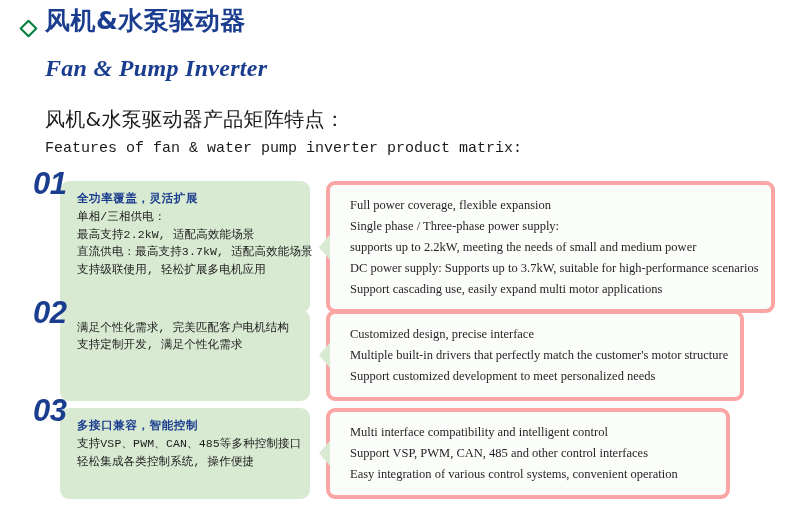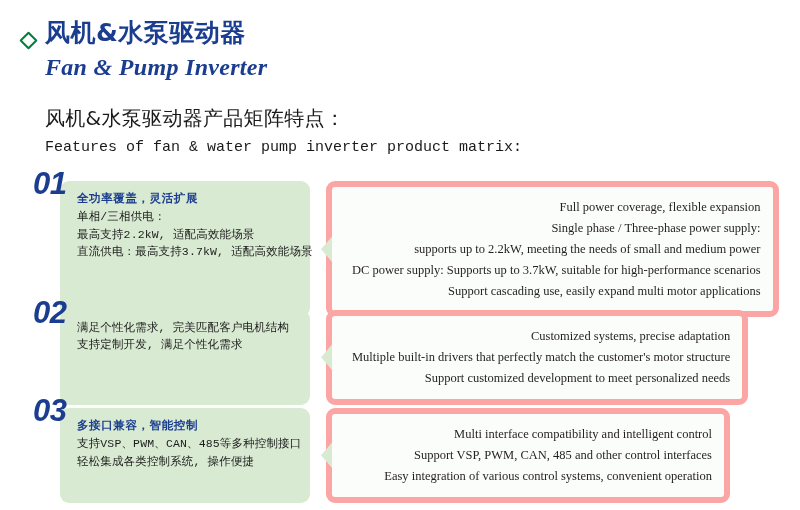--- a/index.html
+++ b/index.html
@@ -13,21 +13,21 @@
 
   body {
     font-family: "Liberation Sans", "DejaVu Sans", sans-serif;
     position: relative;
   }
 
   
   .header {
     position: absolute;
     left: 0;
-    top: 18px;
+    top: 6px;
     width: 800px;
   }
 
   .title-row {
     display: flex;
     align-items: flex-start;
   }
 
   .diamond-bullet {
     width: 13px;
@@ -60,21 +60,21 @@
   }
 
   .title-en {
     font-family: "Liberation Serif", "DejaVu Serif", serif;
     font-size: 24px;
     font-weight: bold;
     font-style: italic;
     color: #1b3d8f;
     letter-spacing: 0.3px;
     line-height: 1.28;
-    margin-top: 3px;
+    margin-top: 16px;
   }
 
   .subtitle-block {
     margin: 22px 0 0 45px;
   }
 
   .subtitle-cn {
     font-family: "DejaVu Sans", "Liberation Sans", sans-serif;
     font-size: 20px;
     color: #1a1a1a;
@@ -156,24 +156,23 @@
     letter-spacing: 0.15px;
     white-space: nowrap;
   }
 
   
   .pane-en {
     position: relative;
     flex: 1 1 auto;
     margin-left: 16px;
     background: #fbfdfa;
-    border: 6px solid #fca5a5;
+    border: 4px solid #fca5a5;
     border-radius: 9px;
     padding: 10px 12px 10px 20px;
-    text-align: right;
   }
 
   .pane-en .notch {
     position: absolute;
     left: -11px;
     top: 50%;
     transform: translateY(-50%);
     width: 13px;
     height: 30px;
     background: #d9ead3;
@@ -220,20 +219,21 @@
 <div class="features">
 
   <div class="feature">
     <div class="feature-num">01</div>
     <div class="feature-body">
       <div class="pane-cn">
         <div class="cn-head">全功率覆盖，灵活扩展</div>
         <div class="cn-line">单相/三相供电：</div>
         <div class="cn-line">最高支持2.2kW, 适配高效能场景</div>
         <div class="cn-line">直流供电：最高支持3.7kW, 适配高效能场景</div>
+        <div class="cn-line">支持级联使用, 轻松扩展多电机应用</div>
       </div>
       <div class="pane-en">
         <span class="notch"></span>
         <div class="en-line">Full power coverage, flexible expansion</div>
         <div class="en-line">Single phase / Three-phase power supply:</div>
         <div class="en-line">supports up to 2.2kW, meeting the needs of small and medium power</div>
         <div class="en-line">DC power supply: Supports up to 3.7kW, suitable for high-performance scenarios</div>
         <div class="en-line">Support cascading use, easily expand multi motor applications</div>
       </div>
     </div>
@@ -241,21 +241,21 @@
 
   <div class="feature compact">
     <div class="feature-num">02</div>
     <div class="feature-body">
       <div class="pane-cn">
         <div class="cn-line">满足个性化需求, 完美匹配客户电机结构</div>
         <div class="cn-line">支持定制开发, 满足个性化需求</div>
       </div>
       <div class="pane-en">
         <span class="notch"></span>
-        <div class="en-line">Customized systems, precise adaptation</div>
+        <div class="en-line">Customized design, precise interface</div>
         <div class="en-line">Multiple built-in drivers that perfectly match the customer's motor structure</div>
         <div class="en-line">Support customized development to meet personalized needs</div>
       </div>
     </div>
   </div>
 
   <div class="feature compact">
     <div class="feature-num">03</div>
     <div class="feature-body">
       <div class="pane-cn">

